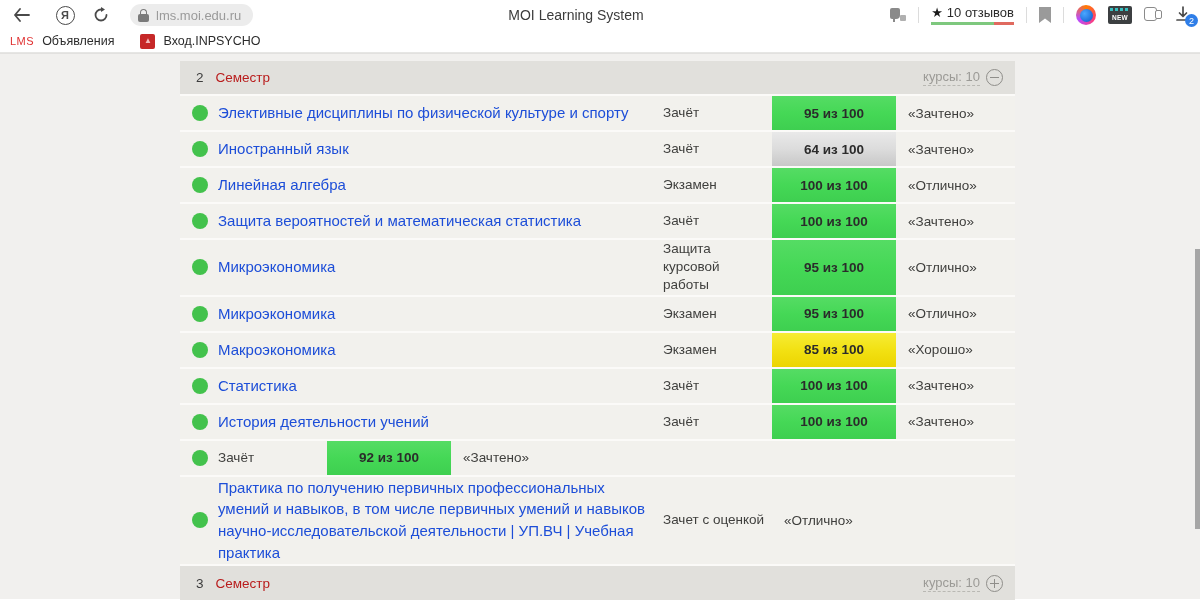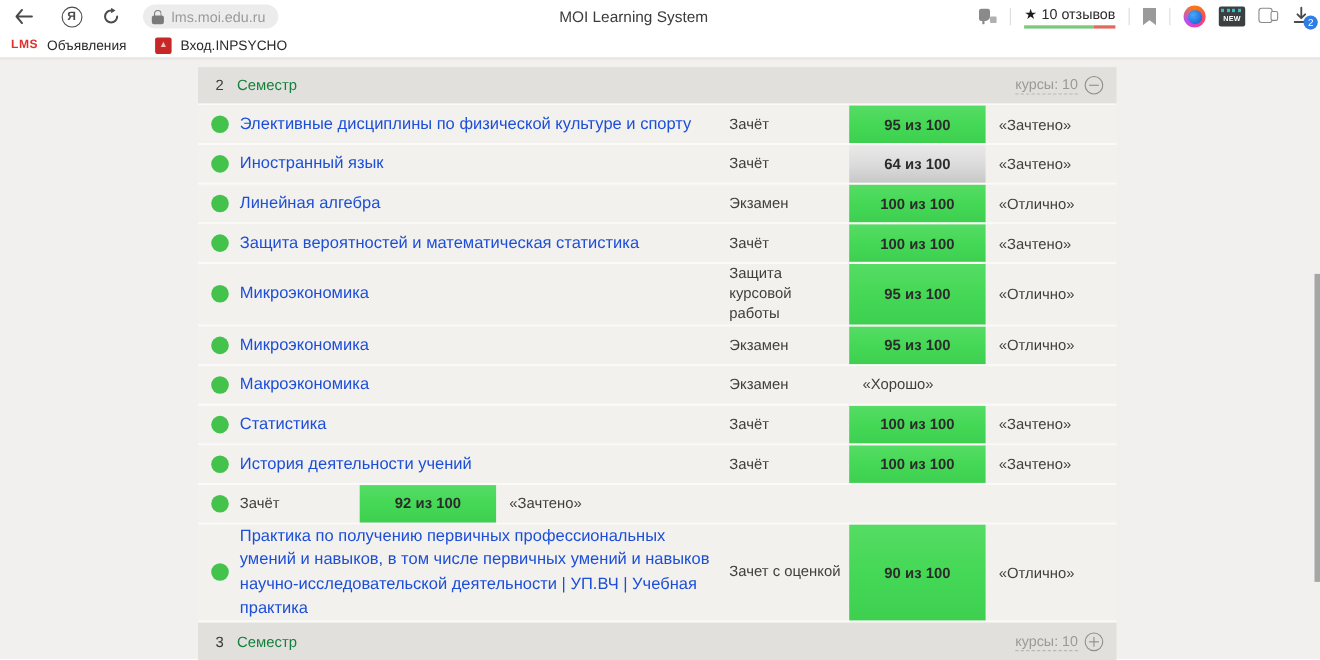--- a/index.html
+++ b/index.html
@@ -40,30 +40,30 @@
   .new-badge .txt { color:#fff; font-size:6.5px; font-weight:bold; letter-spacing:.3px; margin-bottom:3px; }
   .collections-icon { width:18px; height:16px; position:relative; cursor:pointer; }
   .collections-icon .c1 { position:absolute; left:0; top:0; width:13px; height:14px; border:1.6px solid #8a8a8a; border-radius:3px; }
   .collections-icon .c2 { position:absolute; right:0; top:3px; width:7px; height:9px; border:1.6px solid #8a8a8a; border-radius:2px; background:#fff; }
   .download-wrap { position:relative; width:20px; height:20px; cursor:pointer; }
   .dl-badge { position:absolute; right:-4px; bottom:-2px; width:13px; height:13px; border-radius:50%; background:#2f7ee8; color:#fff; font-size:9px; display:flex; align-items:center; justify-content:center; }
 
   
   .bookmarks { height:23px; background:#fff; display:flex; align-items:center; gap:26px; padding-left:10px; border-bottom:1px solid #e6e6e4; }
   .bm-item { display:flex; align-items:center; gap:8px; font-size:12.5px; color:#2b2b2b; cursor:pointer; }
-  .lms-logo { color:#e03030; font-weight:bold; font-size:11px; letter-spacing:.5px; }
+  .lms-logo { color:#e03030; font-weight:normal; font-size:11px; letter-spacing:.5px; }
   .inpsycho-logo { width:15px; height:15px; background:#c62828; border-radius:2px; display:flex; align-items:center; justify-content:center; }
   .inpsycho-logo:after { content:"▲"; color:#f3bcbc; font-size:8px; line-height:1; }
 
   
   .page { height:546px; background:#f1f0ee; border-top:1px solid #e2e1df; position:relative; }
   .gradebook { margin:7px 0 0 180px; width:835px; }
   .band { height:35px; background:#e1e0dc; display:flex; align-items:center; padding:0 12px 0 16px; border-bottom:2px solid #fbfaf8; }
   .band-num { font-size:13.5px; color:#3c3c3c; margin-right:12px; }
-  .band-title { font-size:13.5px; color:#15803d; }
+  .band-title { font-size:13.5px; color:#b91c1c; }
   .band-right { margin-left:auto; display:flex; align-items:center; gap:6px; cursor:pointer; }
   .courses-label { font-size:13px; color:#9b9a96; border-bottom:1px dashed #b9b8b3; padding-bottom:1px; }
   .toggle-circle { width:17px; height:17px; border:1.6px solid #8f8e8a; border-radius:50%; position:relative; }
   .toggle-circle:before { content:""; position:absolute; left:3px; right:3px; top:50%; margin-top:-0.8px; height:1.6px; background:#8f8e8a; }
   .toggle-circle.plus:after { content:""; position:absolute; top:3px; bottom:3px; left:50%; margin-left:-0.8px; width:1.6px; background:#8f8e8a; }
   .footer-band { height:36px; border-bottom:none; }
 
   .grow { display:flex; align-items:center; background:#f2f1ed; border-bottom:2px solid #fbfaf8; min-height:38px; }
   .col-dot { width:38px; display:flex; justify-content:flex-start; padding-left:12px; flex:none; }
   .status-dot { width:16px; height:16px; border-radius:50%; background:#43c24c; }
@@ -221,20 +221,21 @@
     <div class="col-type">Экзамен</div>
     <div class="col-score score-green">95 из 100</div>
     <div class="col-grade">«Отлично»</div>
   </div>
         <div class="grow" style="min-height: 36px;">
     <div class="col-dot">
             <div class="status-dot"></div>
           </div>
     <div class="col-course"><a class="course-link">Макроэкономика</a></div>
     <div class="col-type">Экзамен</div>
+    <div class="col-score score-yellow">85 из 100</div>
     <div class="col-grade">«Хорошо»</div>
   </div>
         <div class="grow" style="min-height: 36px;">
     <div class="col-dot">
             <div class="status-dot"></div>
           </div>
     <div class="col-course"><a class="course-link">Статистика</a></div>
     <div class="col-type">Зачёт</div>
     <div class="col-score score-green">100 из 100</div>
     <div class="col-grade">«Зачтено»</div>
@@ -255,21 +256,20 @@
     <div class="col-type">Зачёт</div>
     <div class="col-score score-green">92 из 100</div>
     <div class="col-grade">«Зачтено»</div>
   </div>
         <div class="grow" style="min-height: 73px;">
     <div class="col-dot">
             <div class="status-dot"></div>
           </div>
     <div class="col-course"><a class="course-link">Практика по получению первичных профессиональных умений и навыков, в том числе первичных умений и навыков научно-исследовательской деятельности | УП.ВЧ | Учебная практика</a></div>
     <div class="col-type">Зачет с оценкой</div>
-    <div class="col-score score-green">90 из 100</div>
     <div class="col-grade">«Отлично»</div>
   </div>
       </div>
 
     <div class="band footer-band">
       <span class="band-num">3</span>
       <span class="band-title">Семестр</span>
       <div class="band-right">
         <span class="courses-label">курсы: 10</span>
         <div class="toggle-circle plus"></div>

